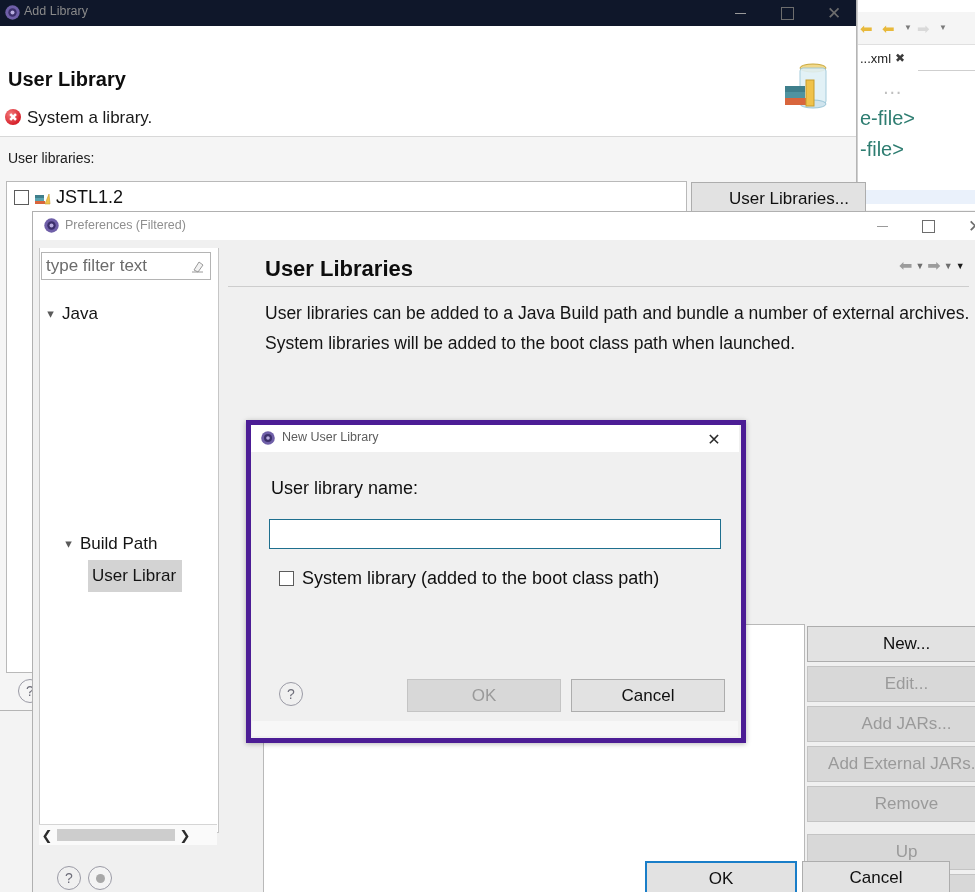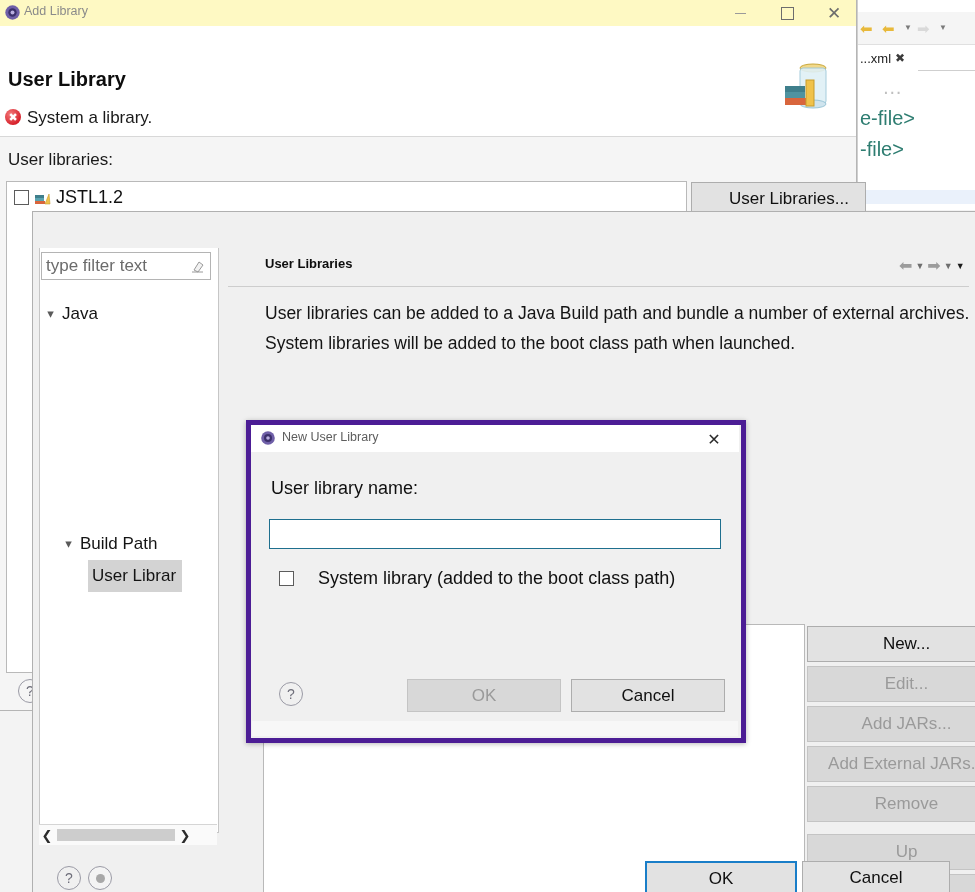--- a/index.html
+++ b/index.html
@@ -26,41 +26,41 @@
      border-bottom:1px solid #cfcfcf;}
   #editor-code{left:858px;top:72px;width:117px;height:125px;font-size:20px;color:#2e7d71;
      line-height:31px;white-space:nowrap;overflow:hidden;padding-left:2px;}
   .code-faint{color:#bfbfbf;}
   #editor-rulebar{left:858px;top:190px;width:117px;height:14px;background:#eaf1fb;}
   #editor-sep{left:856px;top:0;width:2px;height:210px;background:#cfcfcf;}
 
   
   #add-library{left:0;top:0;width:856px;height:710px;background:#ffffff;
      box-shadow:0 0 0 1px #b5b5b5;}
-  #al-titlebar{left:0;top:0;width:856px;height:26px;background:#fef9c3;}
+  #al-titlebar{left:0;top:0;width:856px;height:26px;background:#0f172a;}
   #al-title{left:24px;top:4px;font-size:12.5px;color:#8a8a8a;}
   #al-icon{left:4px;top:4px;width:17px;height:17px;}
   .winbtn{position:absolute;top:0;width:46px;height:26px;display:flex;
      align-items:center;justify-content:center;color:#6d6d6d;}
   #al-min{left:717px;}#al-max{left:764px;}#al-close{left:811px;}
   .min-glyph{width:11px;height:1px;background:#9a9a9a;}
   .max-glyph{width:11px;height:11px;border:1px solid #6d6d6d;}
   .close-glyph{font-size:17px;line-height:17px;font-weight:300;}
 
   #al-header{left:0;top:26px;width:856px;height:110px;background:#ffffff;
      border-bottom:1px solid #d8d8d8;}
   #al-heading{left:8px;top:42px;font-size:20px;font-weight:bold;color:#0d0d0d;text-align:center;}
   #al-msg{left:27px;top:82px;font-size:17px;color:#1a1a1a;}
   #al-errico{left:5px;top:83px;width:16px;height:16px;border-radius:50%;
      background:radial-gradient(circle at 35% 32%,#f3797a 0%,#d6202a 72%);
      color:#fff;font-size:11px;font-weight:bold;line-height:16px;text-align:center;}
   #al-banner-img{left:780px;top:32px;width:60px;height:62px;}
 
   #al-body{left:0;top:137px;width:856px;height:573px;background:#f5f5f5;}
-  #al-userlibs-lbl{left:8px;top:150px;font-size:17px;color:#1a1a1a;}
+  #al-userlibs-lbl{left:8px;top:150px;font-size:14px;color:#1a1a1a;}
   #al-list{left:6px;top:181px;width:679px;height:490px;background:#ffffff;
      border:1px solid #b9b9b9;}
   .al-row{display:flex;align-items:center;gap:5px;height:31px;padding-left:7px;font-size:18px;color:#111;}
   .cbx{width:13px;height:13px;border:1px solid #5c5c5c;background:#fff;
      display:inline-block;flex:none;}
   .jstl-ico{width:17px;height:15px;flex:none;position:relative;}
   #al-btn-userlibs{left:691px;top:182px;width:152px;height:32px;padding-left:21px;}
   #al-helpico{left:18px;top:679px;width:22px;height:22px;}
 
   
@@ -90,21 +90,21 @@
   #tree-buildpath{left:30px;top:318px;}
   #tree-userlib{left:55px;top:348px;background:#d3d3d3;padding:2px 6px 3px 4px;}
   #pf-hscroll{left:6px;top:612px;width:178px;height:20px;background:#fafafa;
      border-top:1px solid #d5d5d5;display:flex;align-items:center;}
   .hs-arrow{width:16px;text-align:center;font-size:13px;color:#2b2b2b;}
   #pf-hthumb{height:12px;background:#cdcdcd;flex:1;margin:0 2px;max-width:118px;}
 
   #pf-right{left:195px;top:36px;width:741px;height:584px;background:#f0f0f0;}
   #pf-pagetitle-bar{left:195px;top:36px;width:741px;height:38px;background:#f0f0f0;
      border-bottom:1px solid #cdcdcd;}
-  #pf-pagetitle{left:232px;top:44px;font-size:13px;font-weight:bold;color:#0d0d0d;}
+  #pf-pagetitle{left:232px;top:44px;font-size:22px;font-weight:bold;color:#0d0d0d;}
   #pf-nav{position:absolute;left:866px;top:44px;display:flex;align-items:center;gap:3px;}
   .nav-arrow{font-size:16px;color:#9c9c9c;}
   .nav-caret{font-size:9px;color:#6e6e6e;}
   .nav-caret.solid{color:#1b1b1b;}
   #pf-desc{left:232px;top:86px;width:730px;font-size:17.5px;color:#141414;line-height:30px;}
   #pf-defined-lbl{left:232px;top:383px;font-size:17.5px;color:#141414;}
   #pf-lib-list{left:230px;top:412px;width:540px;height:418px;background:#ffffff;
      border:1px solid #b9b9b9;}
   .lib-row{display:flex;align-items:center;gap:4px;font-size:18px;color:#111;padding-left:6px;height:30px;}
   #pf-btncol{left:774px;top:414px;width:197px;}
@@ -119,21 +119,21 @@
   #nul{left:246px;top:420px;width:490px;height:313px;background:#f0f0f0;
      border:5px solid #4c1d95;box-shadow:0 1px 5px rgba(0,0,0,.28);}
   #nul-titlebar{left:0;top:0;width:488px;height:27px;background:#ffffff;}
   #nul-icon{left:9px;top:5px;width:16px;height:16px;}
   #nul-title{left:31px;top:5px;font-size:12.5px;color:#5d5d5d;}
   #nul-close{left:448px;top:3px;width:30px;height:22px;display:flex;
      align-items:center;justify-content:center;font-size:16px;color:#2b2b2b;}
   #nul-lbl{left:20px;top:53px;font-size:18px;color:#101010;}
   #nul-input{left:18px;top:94px;width:452px;height:30px;background:#ffffff;
      border:1px solid #1e6f8e;box-sizing:border-box;}
-  #nul-cbx-row{left:20px;top:143px;display:flex;align-items:center;gap:24px;
+  #nul-cbx-row{left:20px;top:143px;display:flex;align-items:center;gap:8px;
      font-size:18px;color:#101010;padding-left:8px;}
   #nul-help{left:28px;top:257px;width:22px;height:22px;}
   #nul-ok{left:156px;top:254px;width:152px;height:31px;}
   #nul-cancel{left:320px;top:254px;width:152px;height:31px;}
   #nul-footer{left:1px;top:296px;width:486px;height:15px;background:#f7f7f7;}
 
   .helpico{border:1px solid #9a9aa5;border-radius:50%;color:#6e6e7a;
      font-size:14px;display:flex;align-items:center;justify-content:center;background:transparent;}
   .doticon{border:1px solid #9a9aa5;border-radius:50%;display:flex;
      align-items:center;justify-content:center;background:#f4f4f4;}
@@ -225,20 +225,37 @@
     </div>
   </div>
 
   <div class="ebtn abs" id="al-btn-userlibs">User Libraries...</div>
 
   <div class="helpico abs" id="al-helpico">?</div>
 </div>
 
 <div class="abs" id="prefs">
 
+  <div class="abs" id="pf-titlebar">
+    <svg class="abs" id="pf-icon" viewBox="0 0 17 17">
+      <circle cx="8.5" cy="8.5" r="7.2" fill="#6f5fa8"></circle>
+      <circle cx="8.5" cy="8.5" r="4.2" fill="#3b2f6b"></circle>
+      <circle cx="8.5" cy="8.5" r="2" fill="#b9aee0"></circle>
+    </svg>
+    <div class="abs" id="pf-title">Preferences (Filtered)</div>
+    <div id="pf-min">
+        <span class="min-glyph"></span>
+      </div>
+    <div id="pf-max">
+        <span class="max-glyph"></span>
+      </div>
+    <div id="pf-close">
+        <span class="close-glyph">✕</span>
+      </div>
+  </div>
 
   <div class="abs" id="pf-left"></div>
 
   <div class="abs" id="pf-filter">
     <span id="pf-filter-text">type filter text</span>
     <svg id="pf-eraser" viewBox="0 0 16 15">
       <polygon points="4,11 9,3 13,6 8,13" fill="#f2f2f2" stroke="#9a9a9a" stroke-width="1"></polygon>
       <line x1="2" y1="13" x2="13" y2="13" stroke="#9a9a9a" stroke-width="1"></line>
     </svg>
   </div>

